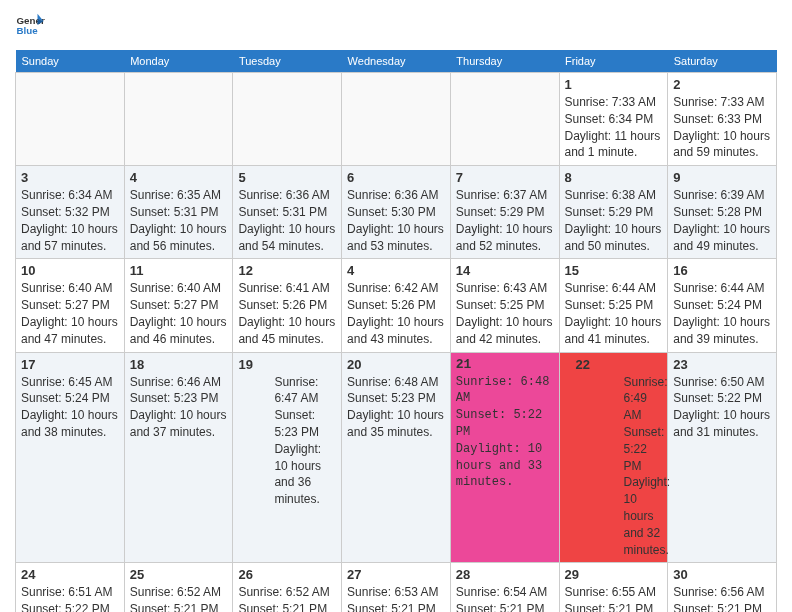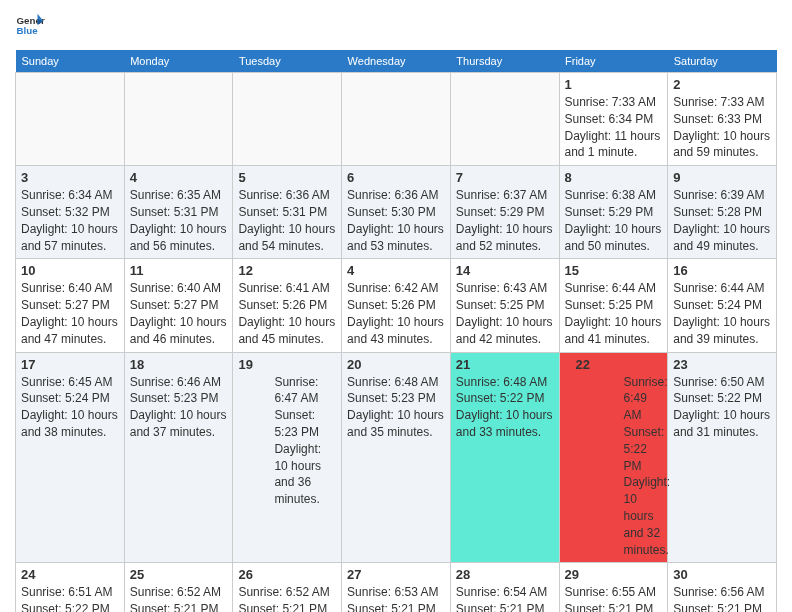--- a/index.html
+++ b/index.html
@@ -188,21 +188,21 @@
             <div class="day-info" style="white-space: pre-line; margin-left: 36px;">Sunrise: 6:47 AM
 Sunset: 5:23 PM
 Daylight: 10 hours and 36 minutes.</div>
           </td>
           <td style="background-color: rgb(240, 244, 248);">
             <span class="day-num">20</span>
             <div class="day-info" style="white-space: pre-line;">Sunrise: 6:48 AM
 Sunset: 5:23 PM
 Daylight: 10 hours and 35 minutes.</div>
           </td>
-          <td style="background-color: #5eead4;">
+          <td style="background-color: #ec4899; font-family: Liberation Mono, monospace;">
             <span class="day-num">21</span>
             <div class="day-info" style="white-space: pre-line;">Sunrise: 6:48 AM
 Sunset: 5:22 PM
 Daylight: 10 hours and 33 minutes.</div>
           </td>
           <td style="background-color: #ef4444; padding-left: 16px;">
             <span class="day-num">22</span>
             <div class="day-info" style="white-space: pre-line; margin-left: 48px;">Sunrise: 6:49 AM
 Sunset: 5:22 PM
 Daylight: 10 hours and 32 minutes.</div>

